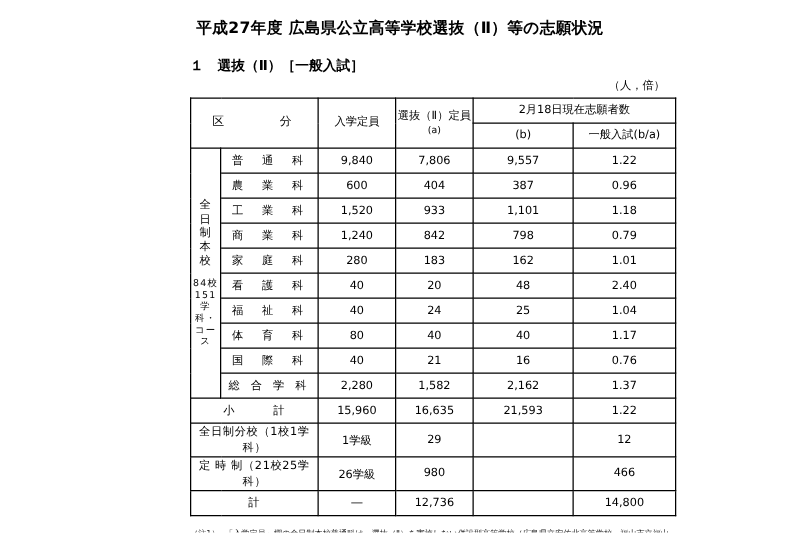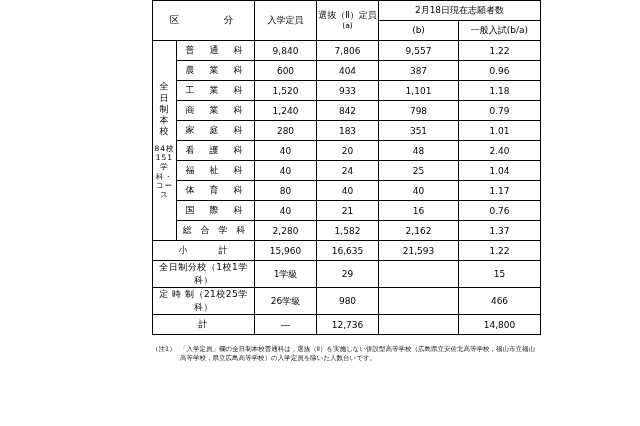--- a/index.html
+++ b/index.html
@@ -111,22 +111,25 @@
   }
   .note-body {
     flex: 1 1 auto;
   }
 </style>
 </head>
 <body>
 
 <div class="page">
 
-
-
+  <div class="doc-title">平成27年度  広島県公立高等学校選抜（Ⅱ）等の志願状況</div>
+
+  <div class="section-head">１　選抜（Ⅱ）［一般入試］</div>
+
+  <div class="unit-note">（人，倍）</div>
 
   <table class="main">
     <colgroup>
       <col style="width:24px">
       <col style="width:78px">
       <col style="width:62px">
       <col style="width:62px">
       <col style="width:80px">
       <col style="width:82px">
     </colgroup>
@@ -182,21 +185,21 @@
         <td class="kamoku">商　業　科</td>
         <td class="numcell">1,240</td>
         <td class="numcell">842</td>
         <td class="numcell">798</td>
         <td class="numcell">0.79</td>
       </tr>
       <tr>
         <td class="kamoku">家　庭　科</td>
         <td class="numcell">280</td>
         <td class="numcell">183</td>
-        <td class="numcell">351</td>
+        <td class="numcell">162</td>
         <td class="numcell">1.01</td>
       </tr>
       <tr>
         <td class="kamoku">看　護　科</td>
         <td class="numcell">40</td>
         <td class="numcell">20</td>
         <td class="numcell">48</td>
         <td class="numcell">2.40</td>
       </tr>
       <tr>
@@ -234,21 +237,21 @@
         <td class="numcell">16,635</td>
         <td class="numcell">21,593</td>
         <td class="numcell">1.22</td>
       </tr>
 
       <tr>
         <td colspan="2" class="leftlabel">全日制分校（1校1学科）</td>
         <td class="numcell">1学級</td>
         <td class="numcell">29</td>
         <td class="numcell"></td>
-        <td class="numcell">15</td>
+        <td class="numcell">12</td>
       </tr>
 
       <tr>
         <td colspan="2" class="leftlabel">定 時 制（21校25学科）</td>
         <td class="numcell">26学級</td>
         <td class="numcell">980</td>
         <td class="numcell"></td>
         <td class="numcell">466</td>
       </tr>
 

